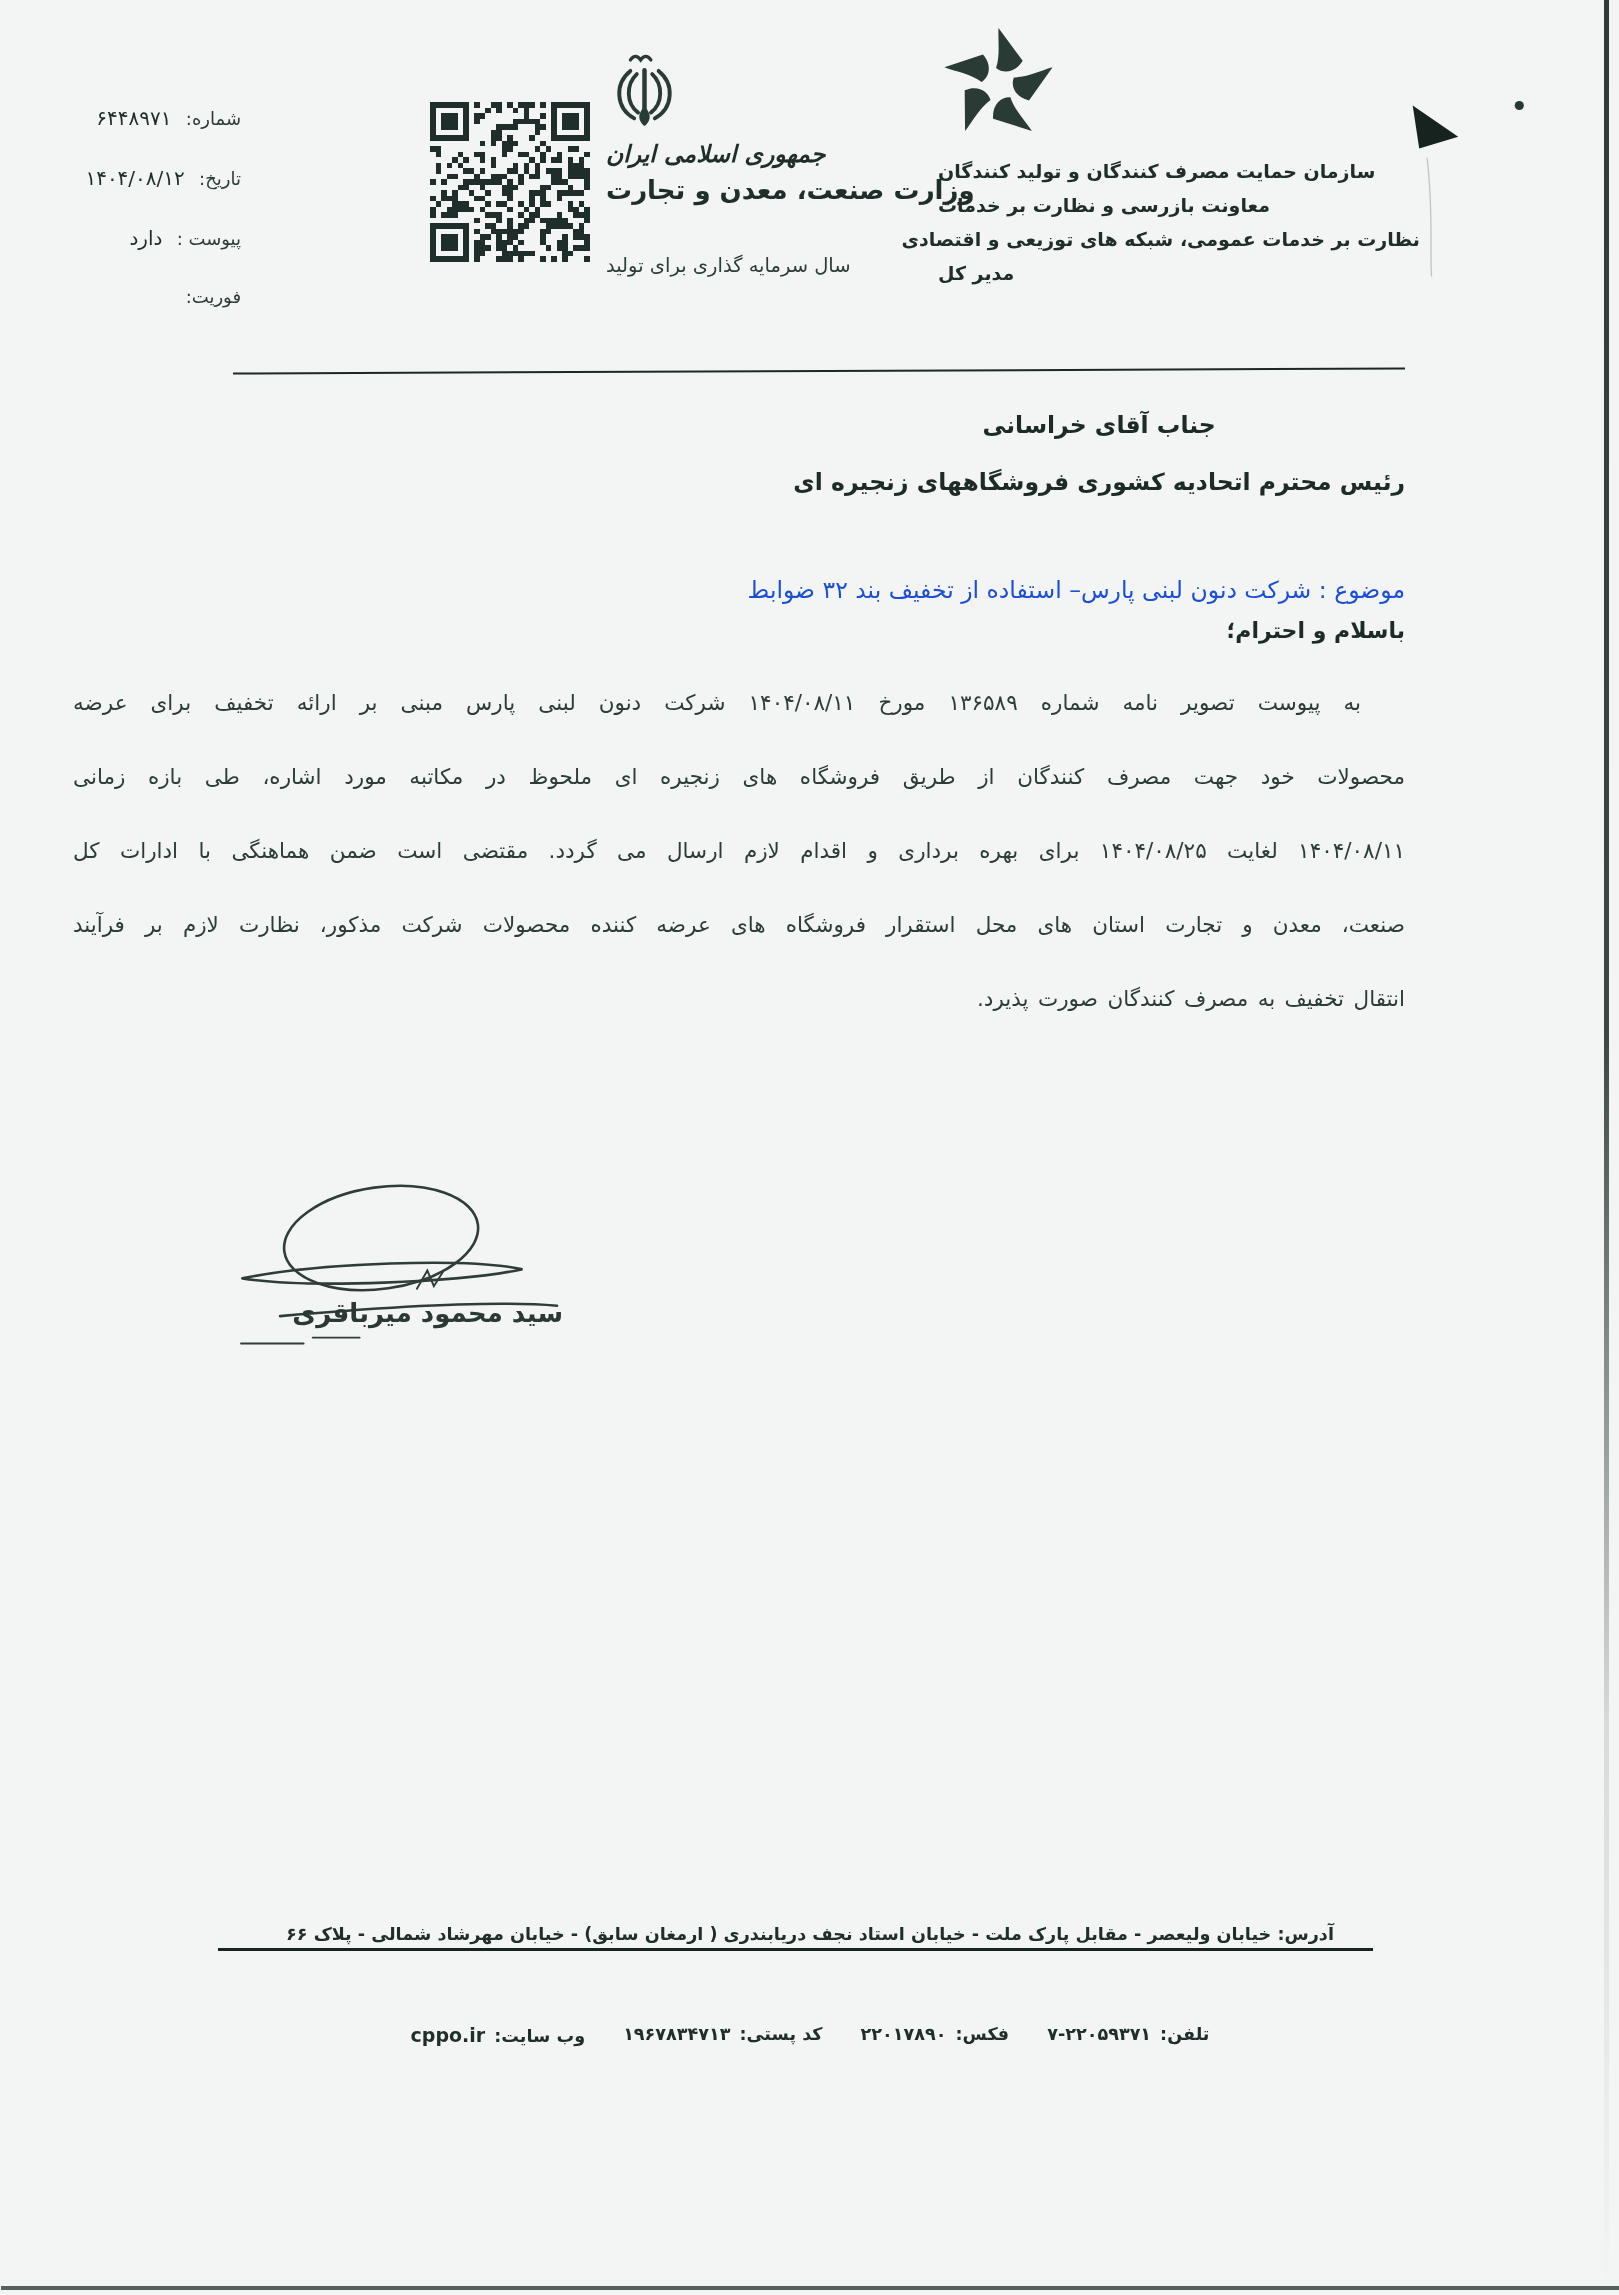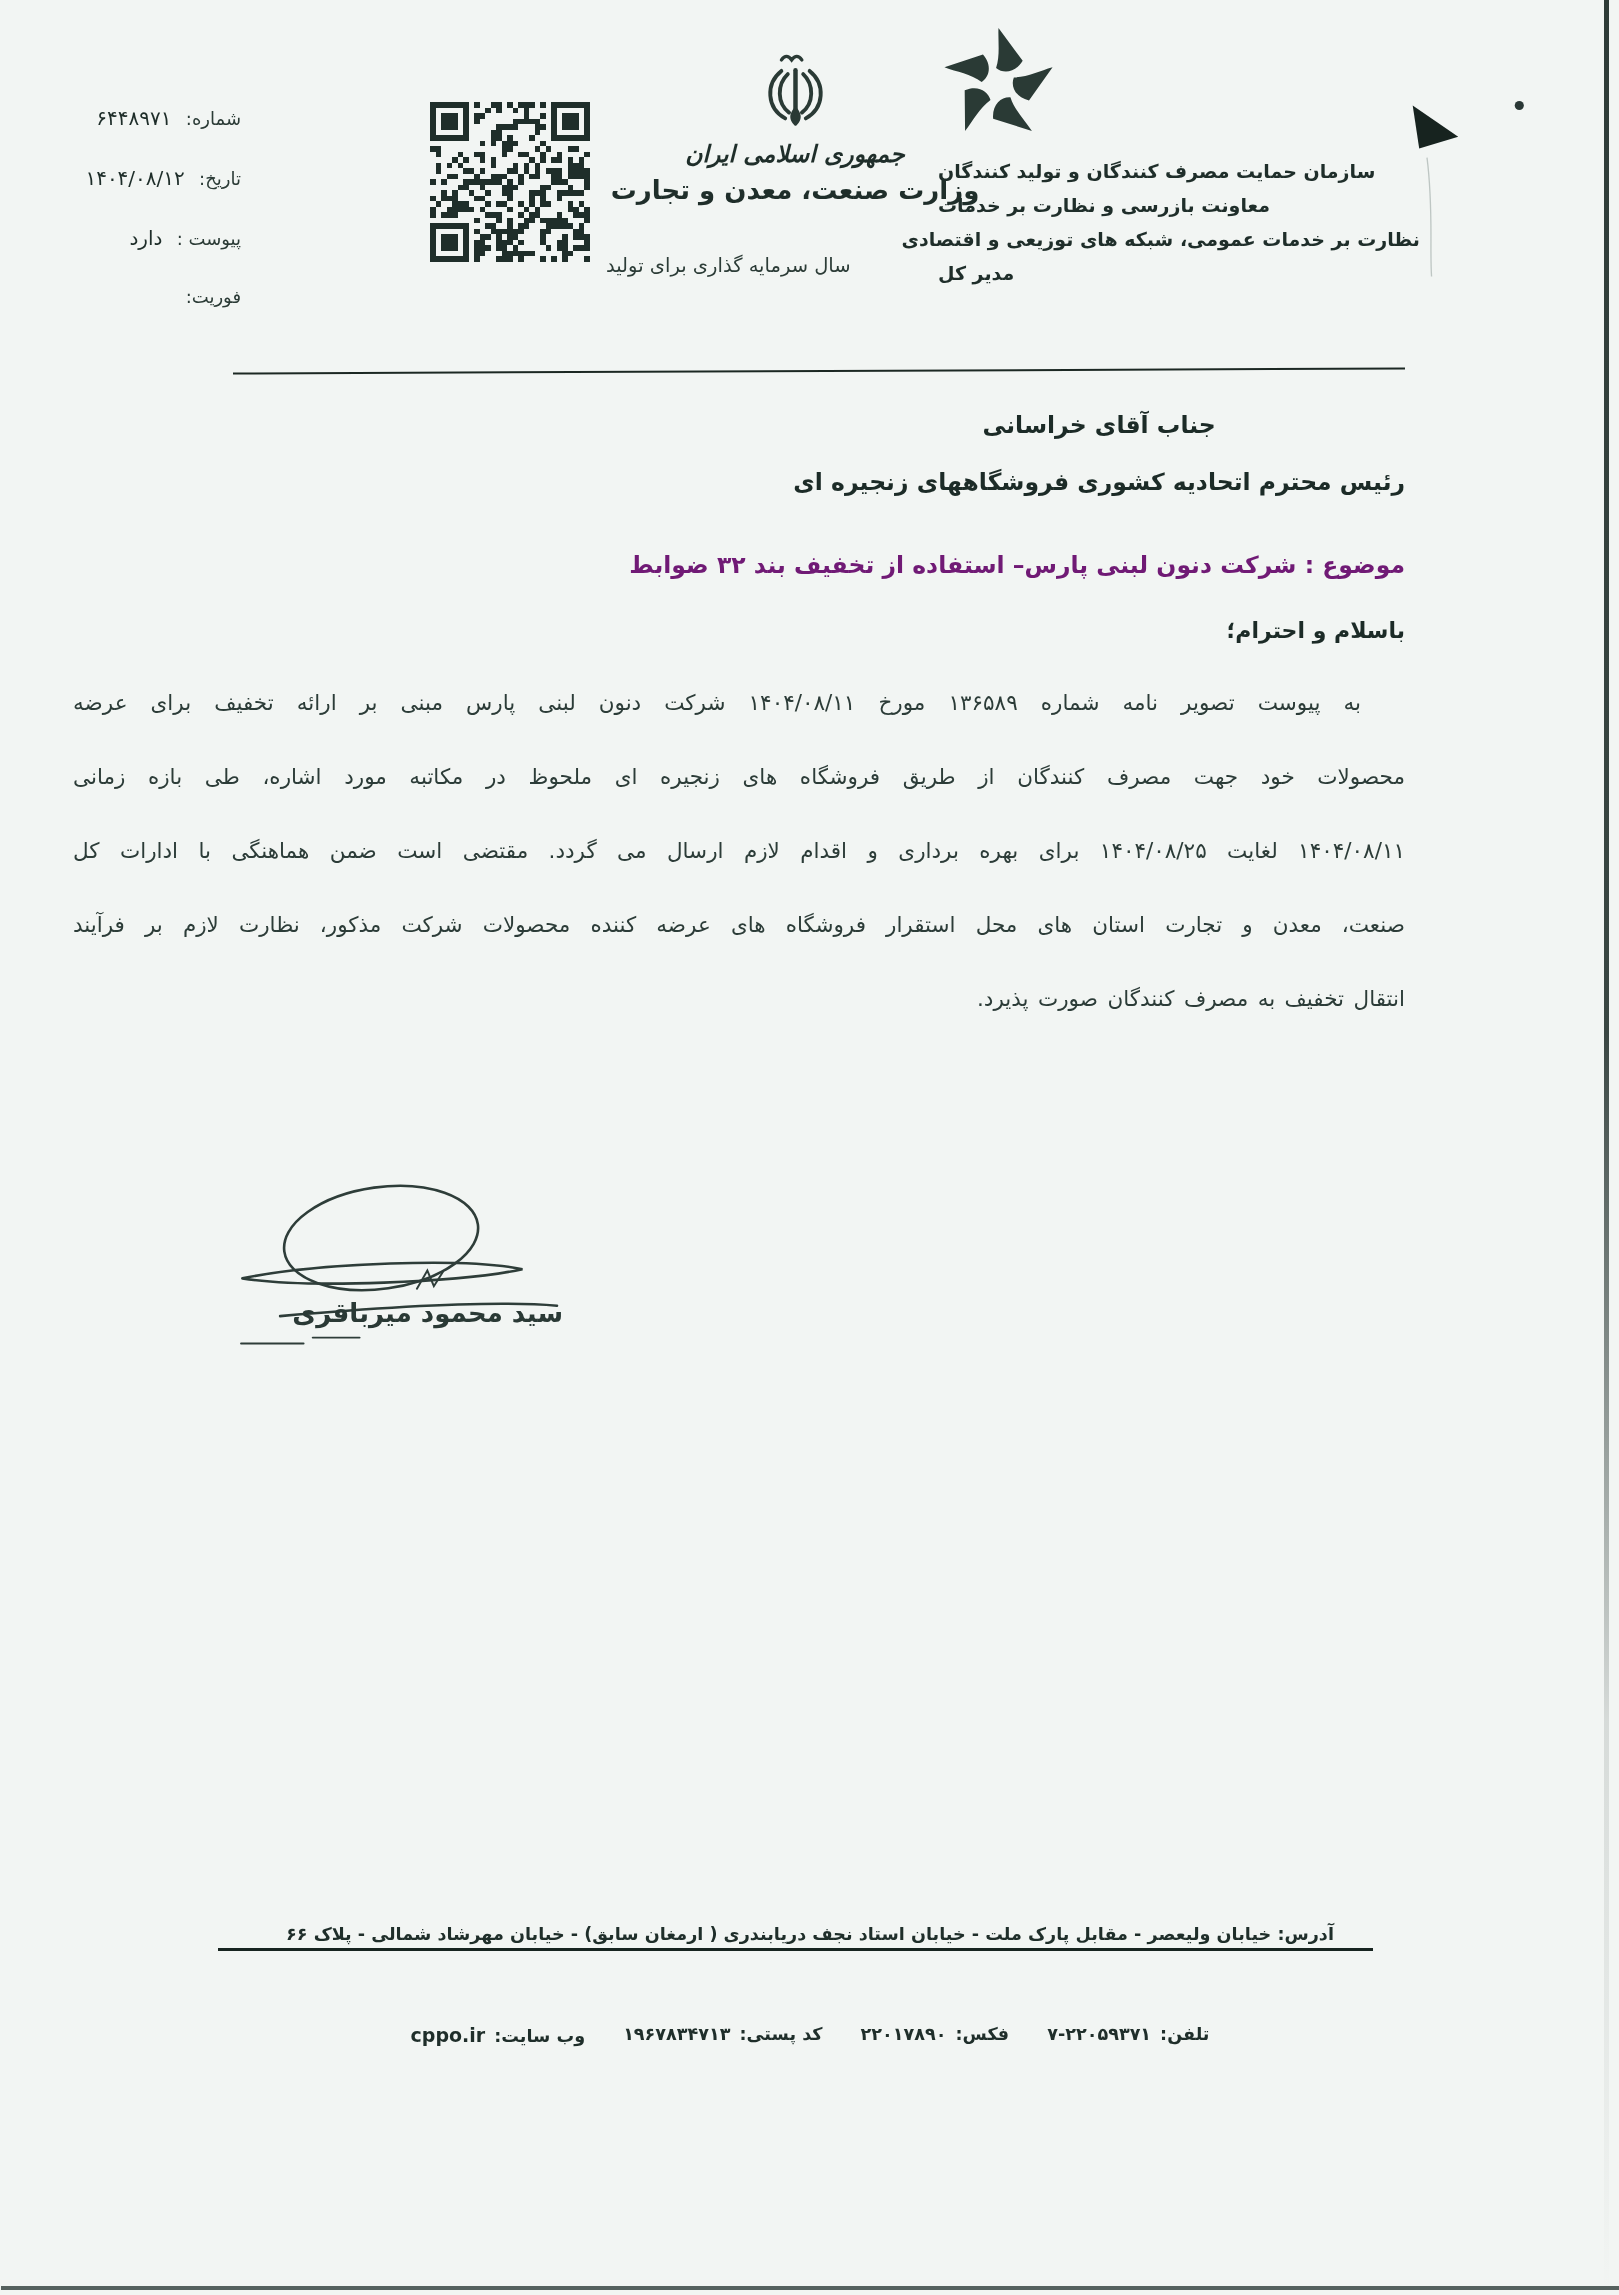--- a/index.html
+++ b/index.html
@@ -14,37 +14,37 @@
   .meta-block{left:65px;top:106px;width:176px}
   .meta-row{display:flex;align-items:baseline;gap:14.3px;height:60px}
   .meta-label{font-size:18px;color:#2b3b36;white-space:nowrap}
   .meta-value{font-size:20px;font-weight:normal;color:#1e2d29;white-space:nowrap}
 
   
   .qr-box{left:429px;top:102px;width:162px;height:160px}
   .qr-box svg{width:100%;height:100%;shape-rendering:crispEdges}
 
   
-  .center-head{left:606px;top:51px;width:378px;text-align:center}
+  .center-head{left:606px;top:51px;width:378px;text-align:left}
   .emblem{width:77px;height:83px;display:inline-block}
   .country-title{font-size:23.5px;font-weight:bold;font-style:italic;margin-top:3.9px;color:#1f2e2a;white-space:nowrap}
   .ministry-title{font-size:26px;font-weight:bold;margin-top:6.5px;color:#1f2e2a;white-space:nowrap}
   .slogan{left:606px;top:254px;width:378px;text-align:left;font-size:19.5px;color:#2c3c37;white-space:nowrap}
 
   
   .right-head{left:938px;top:22px;width:482px;text-align:left}
   .org-logo{width:121px;height:132px;display:inline-block}
   .org-line{font-size:19px;font-weight:bold;line-height:34px;color:#1f2e2a;white-space:nowrap}
 
   .header-divider{left:233px;top:370px;width:1172px;height:2px;background:#1c2823;transform:rotate(-0.25deg)}
 
   .recipient{right:215px;top:397px;text-align:center}
   .recipient-line{font-size:23.5px;font-weight:bold;line-height:57px;color:#1c2b27;white-space:nowrap}
 
-  .subject-line{right:215px;top:551px;font-size:23.5px;font-weight:bold;color:#701a75;white-space:nowrap}
+  .subject-line{right:215px;top:576px;font-size:23.5px;font-weight:normal;color:#1d4ed8;white-space:nowrap}
   .salutation{right:215px;top:618px;font-size:22px;font-weight:bold;color:#1c2b27;white-space:nowrap}
 
   .body-block{left:73px;top:666px;width:1332px}
   .body-line{
     font-size:21.5px;line-height:74px;color:#2c3c38;
     text-align:justify;text-align-last:justify;word-spacing:2.6px;white-space:normal
   }
   .body-line.first{padding-right:44px}
   .body-line.last{text-align-last:right}
 

